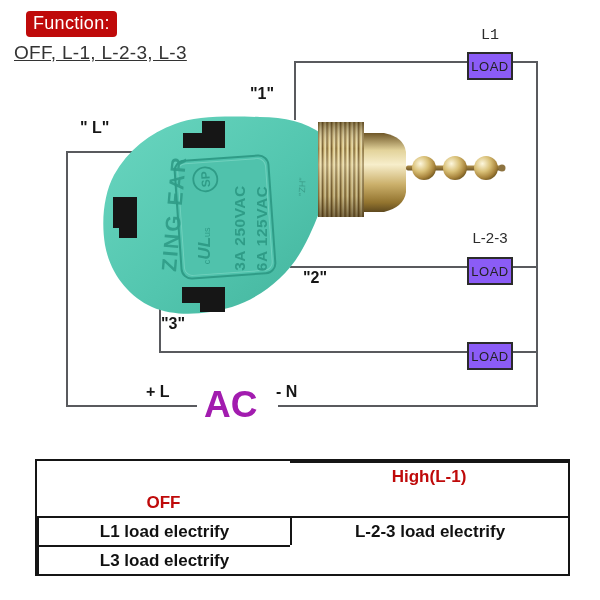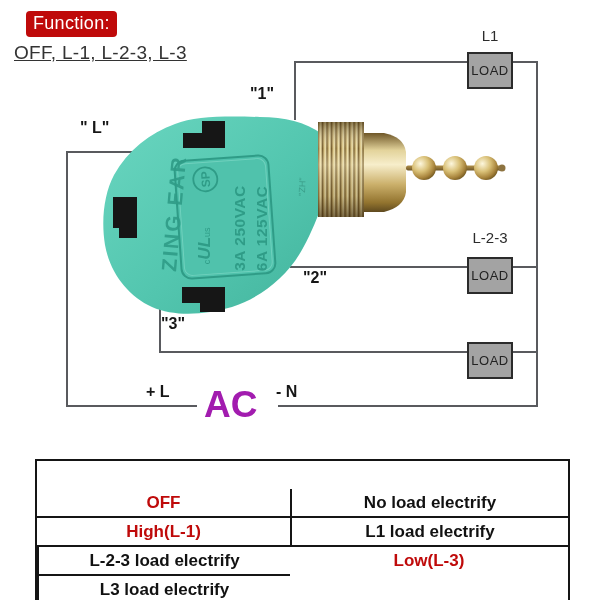--- a/index.html
+++ b/index.html
@@ -8,21 +8,21 @@
   .abs{position:absolute;}
   
   .badge{left:26px;top:11px;background:#bf0a0a;color:#fff;font-size:18px;font-weight:normal;padding:2px 7px 3px 7px;border-radius:4px;letter-spacing:.3px;}
   .subtitle{left:14px;top:42px;font-size:19px;color:#333;letter-spacing:.3px;text-decoration:underline;}
   
   svg.diagram{position:absolute;left:0;top:0;}
   
   .term{font-size:16px;font-weight:bold;color:#161616;}
   
   .load-name{font-size:15px;color:#2c2c2c;text-align:center;}
-  .load-box{width:46px;height:37px;border:2px solid #2b2b2b;background:#a3a3a3;display:flex;align-items:center;justify-content:center;font-size:13px;color:#222;letter-spacing:.5px;box-sizing:border-box;}
+  .load-box{width:46px;height:28px;border:2px solid #2b2b2b;background:#8b5cf6;display:flex;align-items:center;justify-content:center;font-size:13px;color:#222;letter-spacing:.5px;box-sizing:border-box;}
   
   .pwr{font-size:16px;font-weight:bold;color:#161616;}
   .ac{font-size:37px;font-weight:bold;color:#a21caf;}
   
   .ftable{left:35px;top:459px;width:531px;border:2px solid #151515;display:grid;grid-template-columns:253px 1fr;background:#fff;}
   .cell{height:27px;display:flex;align-items:center;justify-content:center;font-size:17px;font-weight:bold;border-top:2px solid #151515;}
   .cell.r0{border-top:none;margin-top:28px;}
   .cell.mode{color:#bf0a0a;}
   .cell.effect{color:#111;border-left:2px solid #151515;}
 </style>
@@ -113,36 +113,34 @@
   </svg>
 
   <div class="abs badge">Function:</div>
   <div class="abs subtitle">OFF, L-1, L-2-3, L-3</div>
 
   <div class="abs term" style="left:250px;top:85px;">"1"</div>
   <div class="abs term" style="left:80px;top:119px;">" L"</div>
   <div class="abs term" style="left:303px;top:269px;">"2"</div>
   <div class="abs term" style="left:161px;top:315px;">"3"</div>
 
-  <div class="abs load-name" style="left:467px;top:27px;width:46px;">L1</div>
+  <div class="abs load-name" style="left:467px;top:27px;width:46px;font-family:Liberation Mono, monospace;">L1</div>
   <div class="abs load-box" style="left:467px;top:52px;">LOAD</div>
 
   <div class="abs load-name" style="left:452px;top:229px;width:76px;">L-2-3</div>
   <div class="abs load-box" style="left:467px;top:257px;">LOAD</div>
 
   <div class="abs load-name" style="left:467px;top:317px;width:46px;margin-top:32px;">L3</div>
   <div class="abs load-box" style="left:467px;top:342px;">LOAD</div>
 
   <div class="abs pwr" style="left:146px;top:383px;">+ L</div>
   <div class="abs ac" style="left:204px;top:384px;">AC</div>
   <div class="abs pwr" style="left:276px;top:383px;">- N</div>
 
   <div class="abs ftable">
     <div class="cell mode r0">OFF</div>
-    <div class="cell effect r0">No load electrify</div>
     <div class="cell mode">High(L-1)</div>
     <div class="cell effect">L1 load electrify</div>
     <div class="cell effect">L-2-3 load electrify</div>
-    <div class="cell mode">Low(L-3)</div>
     <div class="cell effect">L3 load electrify</div>
   </div>
 
 </div>
 
 </body></html>

